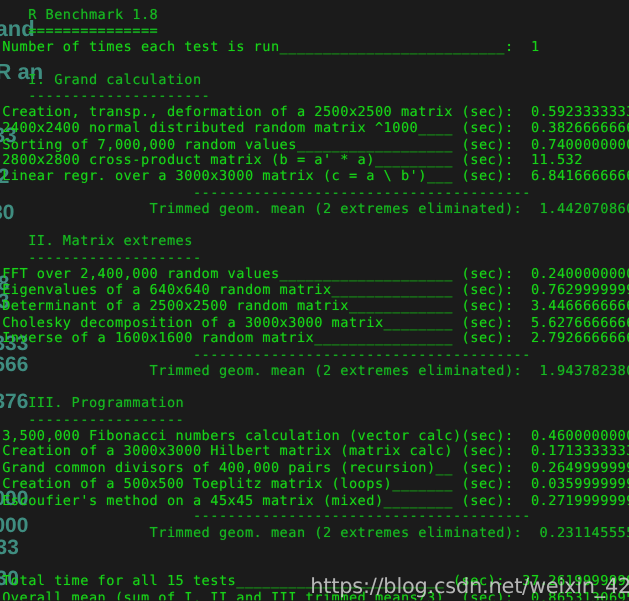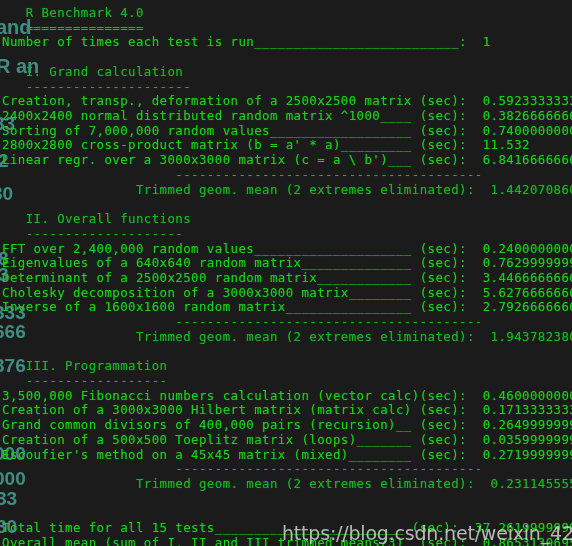--- a/index.html
+++ b/index.html
@@ -69,33 +69,33 @@
     pointer-events: none;
   }
 </style>
 </head>
 <body>
 
 <div id="terminal">
 
   <div id="bg-watermark"><span style="left: -4px; top: 16px; font-size: 20px;">and</span><span style="left: -4px; top: 55px; font-size: 20px;">R an</span><span style="left: -6px; top: 113px; font-size: 19px;">33</span><span style="left: -2px; top: 150px; font-size: 19px;">2</span><span style="left: -8px; top: 183px; font-size: 19px;">30</span><span style="left: -2px; top: 248px; font-size: 19px;">8</span><span style="left: -2px; top: 264px; font-size: 19px;">3</span><span style="left: -6px; top: 302px; font-size: 19px;">333</span><span style="left: -6px; top: 321px; font-size: 19px;">666</span><span style="left: -6px; top: 355px; font-size: 19px;">376</span><span style="left: -6px; top: 443px; font-size: 19px;">000</span><span style="left: -6px; top: 468px; font-size: 19px;">000</span><span style="left: -4px; top: 488px; font-size: 19px;">33</span><span style="left: -4px; top: 516px; font-size: 19px;">30</span></div>
 
-  <pre id="console-output"><span class="dim">   R Benchmark 4.0</span>
+  <pre id="console-output"><span class="dim">   R Benchmark 1.8</span>
 <span class="dim">   ===============</span>
 <span>Number of times each test is run__________________________:  1</span>
 <span class="blank"></span><span class="dim">   I. Grand calculation</span>
 <span class="dim">   ---------------------</span>
 <span>Creation, transp., deformation of a 2500x2500 matrix (sec):  0.592333333333329</span>
 <span>2400x2400 normal distributed random matrix ^1000____ (sec):  0.382666666666675</span>
 <span>Sorting of 7,000,000 random values__________________ (sec):  0.740000000000009</span>
 <span>2800x2800 cross-product matrix (b = a' * a)_________ (sec):  11.532</span>
 <span>Linear regr. over a 3000x3000 matrix (c = a \ b')___ (sec):  6.8416666666667</span>
 <span class="dim">                      ---------------------------------------</span>
 <span class="dim">                 Trimmed geom. mean (2 extremes eliminated):  1.44207086056479</span>
-<span class="blank"></span><span class="dim">   II. Overall functions</span>
+<span class="blank"></span><span class="dim">   II. Matrix extremes</span>
 <span class="dim">   --------------------</span>
 <span>FFT over 2,400,000 random values____________________ (sec):  0.240000000000009</span>
 <span>Eigenvalues of a 640x640 random matrix______________ (sec):  0.76299999999996</span>
 <span>Determinant of a 2500x2500 random matrix____________ (sec):  3.4466666666666</span>
 <span>Cholesky decomposition of a 3000x3000 matrix________ (sec):  5.62766666666664</span>
 <span>Inverse of a 1600x1600 random matrix________________ (sec):  2.79266666666668</span>
 <span class="dim">                      ---------------------------------------</span>
 <span class="dim">                 Trimmed geom. mean (2 extremes eliminated):  1.94378238038133</span>
 <span class="blank"></span><span class="dim">   III. Programmation</span>
 <span class="dim">   ------------------</span>

